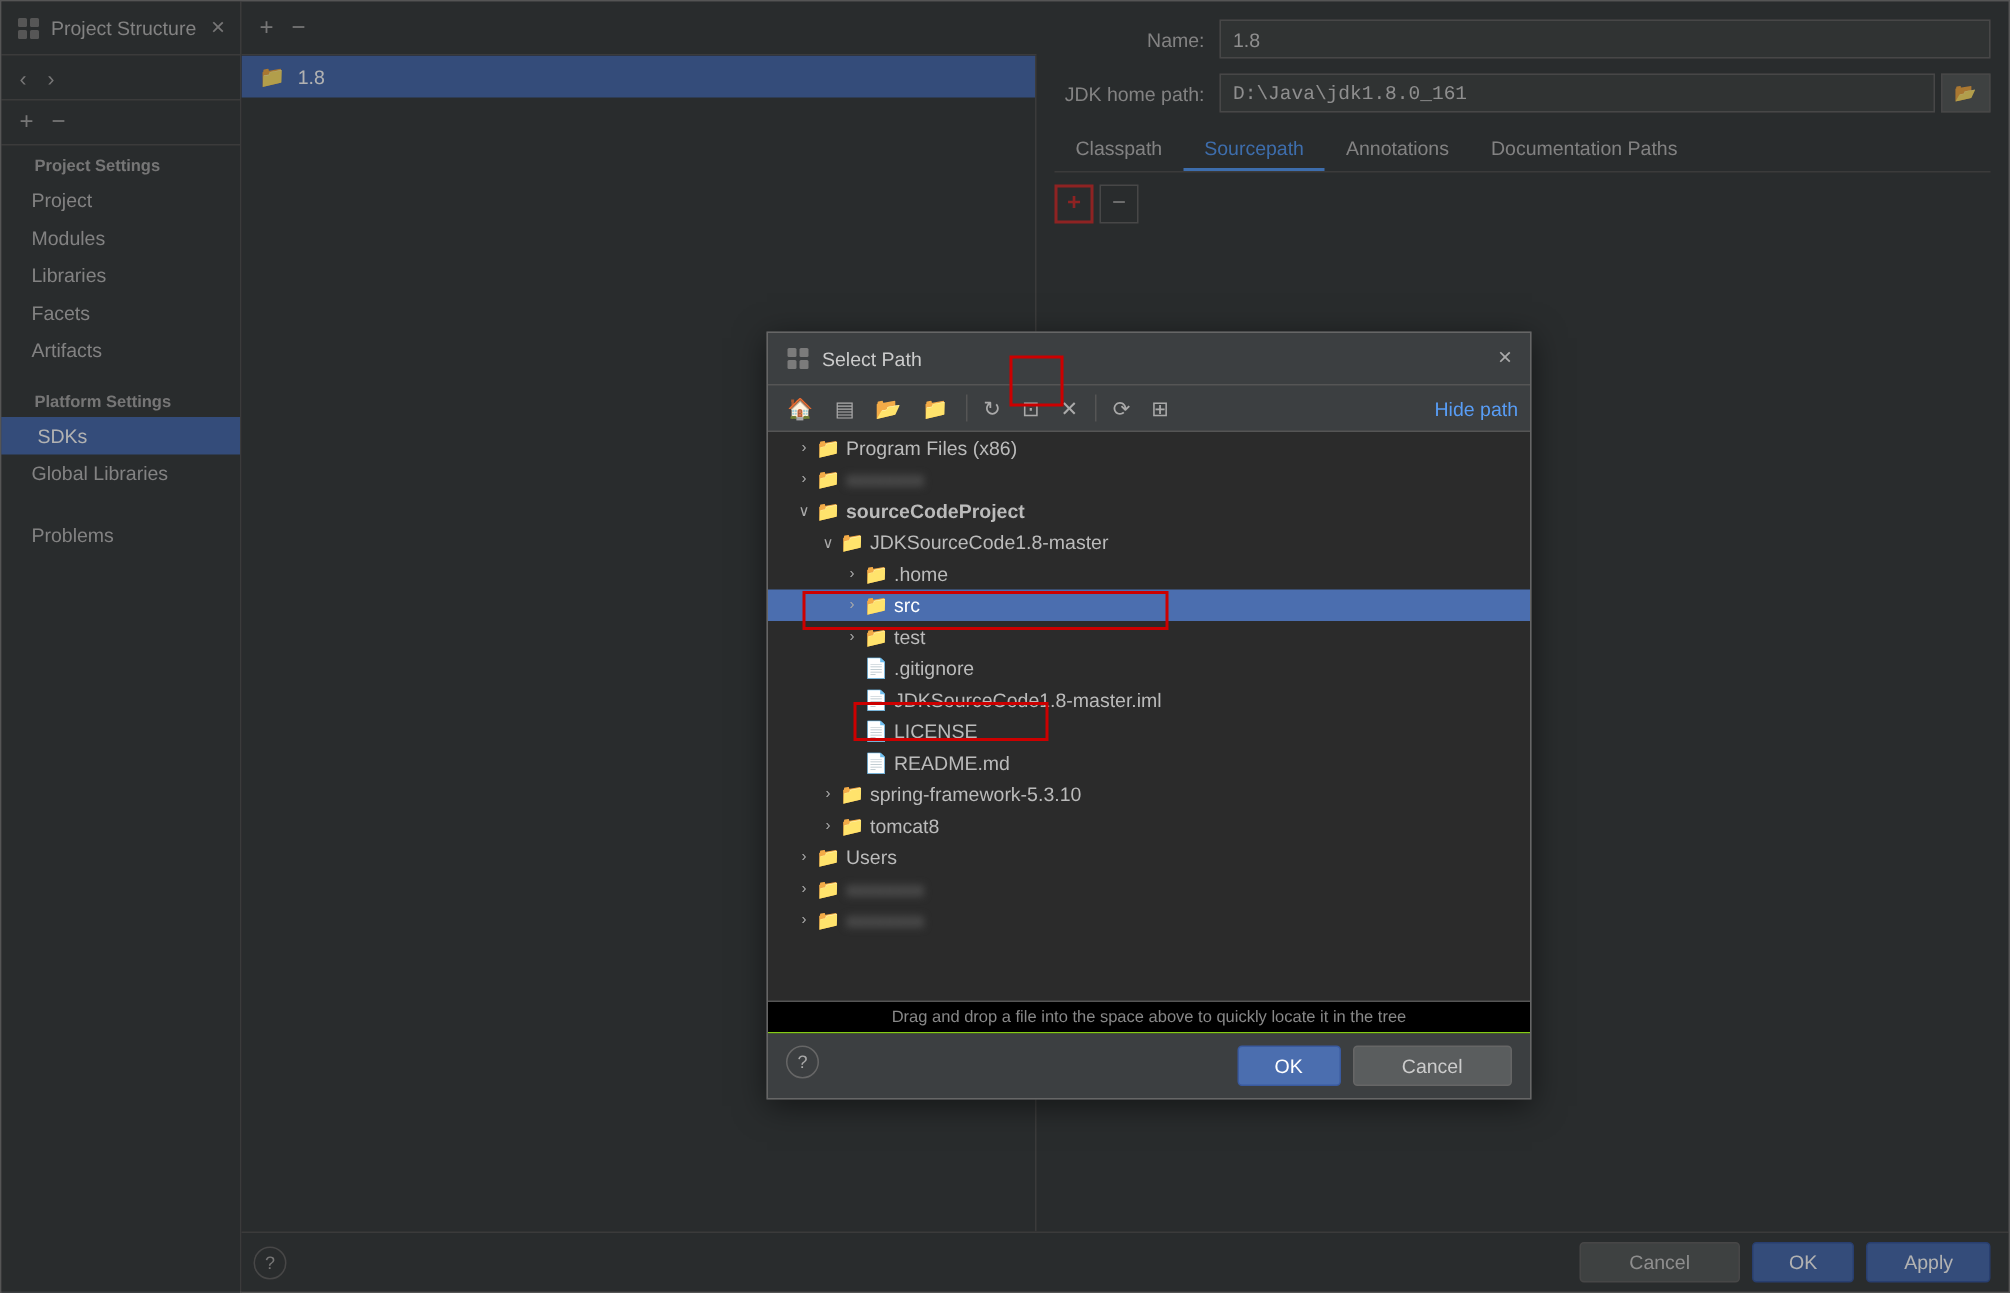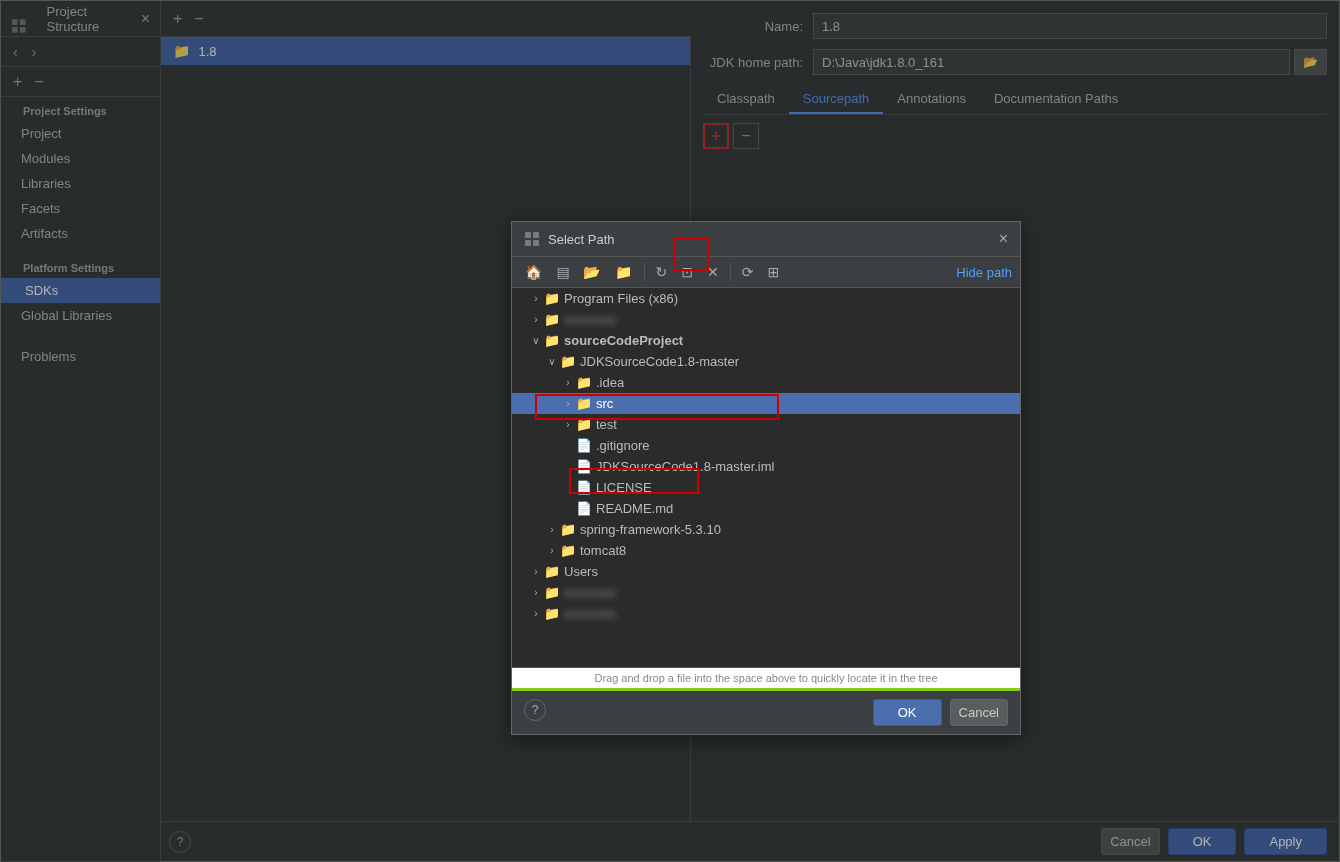--- a/index.html
+++ b/index.html
@@ -135,20 +135,21 @@
     }
 
     .field-input-with-btn input {
       flex: 1;
       background: #45494a;
       border: 1px solid #666;
       color: #ccc;
       padding: 4px 8px;
       font-size: 13px;
       height: 26px;
+      font-family: Liberation Mono, monospace;
     }
 
     .browse-btn {
       background: #5a5d5e;
       border: 1px solid #666;
       color: #ccc;
       padding: 3px 8px;
       cursor: pointer;
       font-size: 12px;
       height: 26px;
@@ -373,22 +374,22 @@
       width: 16px;
       font-size: 13px;
       margin-right: 4px;
     }
 
     .dialog-hint {
       padding: 4px 8px;
       color: #888;
       font-size: 11px;
       text-align: center;
-      border-bottom: 3px solid #84cc16;
-      background: #ffffff;
+      border-bottom: 1px solid #84cc16;
+      background: #000000;
     }
 
     .dialog-buttons {
       display: flex;
       justify-content: flex-end;
       gap: 8px;
       padding: 8px 12px;
       background: #3c3f41;
     }
 
@@ -399,21 +400,21 @@
       padding: 5px 24px;
       cursor: pointer;
       font-size: 13px;
       border-radius: 3px;
     }
 
     .btn-cancel {
       background: #5a5d5e;
       border: 1px solid #666;
       color: #ccc;
-      padding: 5px 8px;
+      padding: 5px 32px;
       cursor: pointer;
       font-size: 13px;
       border-radius: 3px;
     }
 
     
     .red-highlight {
       position: absolute;
       border: 2px solid #cc0000;
       pointer-events: none;
@@ -472,21 +473,21 @@
     }
   </style>
 </head>
 <body>
 
 <div class="main-window">
 
   <div class="left-panel">
 
     <div style="height:36px; display:flex; align-items:center; justify-content:space-between; padding:0 10px; border-bottom:1px solid #555;">
-      <div style="display:flex; align-items:flex-end; gap:20px;">
+      <div style="display:flex; align-items:flex-start; gap:7px;">
 
         <svg width="16" height="16" viewBox="0 0 16 16">
           <rect x="1" y="1" width="6" height="6" rx="1" fill="#7b7b7b"></rect>
           <rect x="9" y="1" width="6" height="6" rx="1" fill="#7b7b7b"></rect>
           <rect x="1" y="9" width="6" height="6" rx="1" fill="#7b7b7b"></rect>
           <rect x="9" y="9" width="6" height="6" rx="1" fill="#7b7b7b"></rect>
         </svg>
         <span style="color:#bbb; font-size:13px;">Project Structure</span>
       </div>
       <button style="background:none;border:none;color:#aaa;font-size:16px;cursor:pointer;">×</button>
@@ -629,21 +630,21 @@
         <div class="tree-item">
           <span class="tree-indent" style="padding-left: 32px;"></span>
           <span class="tree-toggle">∨</span>
           <span class="tree-icon"><span style="color:#b9a32e;">📁</span></span>
           <span>JDKSourceCode1.8-master</span>
         </div>
         <div class="tree-item">
           <span class="tree-indent" style="padding-left: 48px;"></span>
           <span class="tree-toggle">›</span>
           <span class="tree-icon"><span style="color:#b9a32e;">📁</span></span>
-          <span>.idea</span>
+          <span>.home</span>
         </div>
         <div class="tree-item selected">
           <span class="tree-indent" style="padding-left: 48px;"></span>
           <span class="tree-toggle">›</span>
           <span class="tree-icon"><span style="color:#b9a32e;">📁</span></span>
           <span>src</span>
         </div>
         <div class="tree-item">
           <span class="tree-indent" style="padding-left: 48px;"></span>
           <span class="tree-toggle">›</span>

